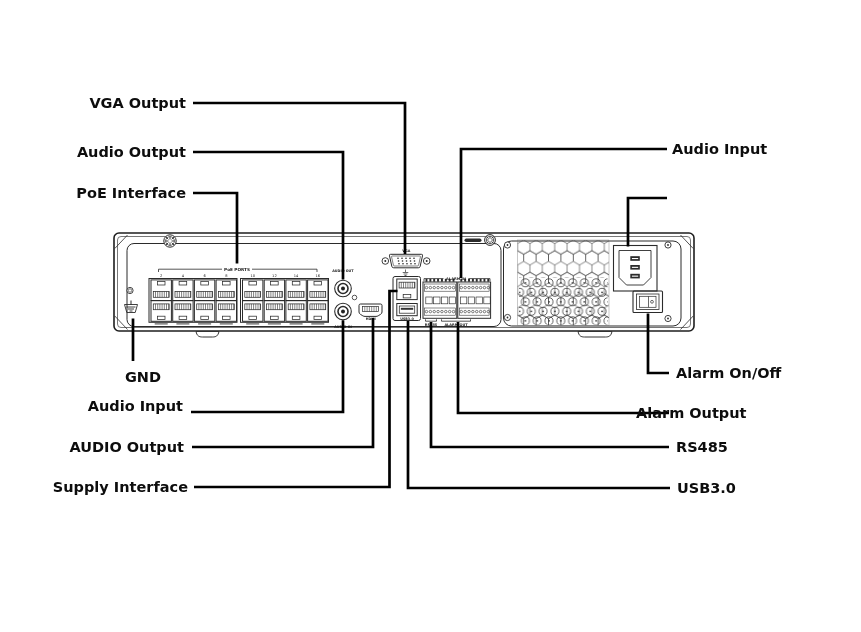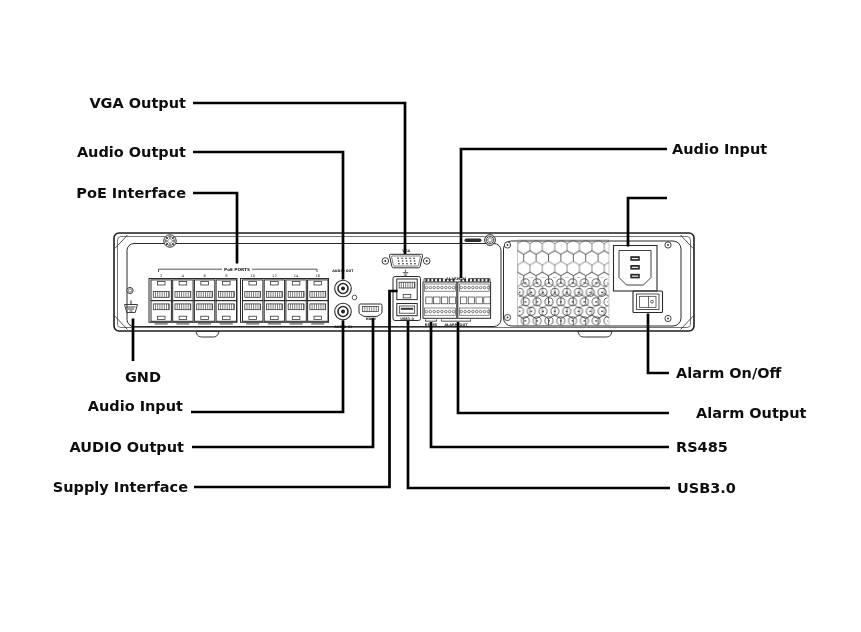--- a/index.html
+++ b/index.html
@@ -304,17 +304,17 @@
 
 <div class="callout r" style="right:675px;top:93px;">VGA Output</div>
 <div class="callout r" style="right:675px;top:142px;">Audio Output</div>
 <div class="callout r" style="right:675px;top:183px;">PoE Interface</div>
 <div class="callout" style="left:105px;width:56px;text-align:right;top:367px;">GND</div>
 <div class="callout r" style="right:678px;top:396px;">Audio Input</div>
 <div class="callout r" style="right:677px;top:437px;">AUDIO Output</div>
 <div class="callout r" style="right:673px;top:477px;">Supply Interface</div>
 <div class="callout" style="left:672px;top:139px;">Audio Input</div>
 <div class="callout" style="left:676px;top:363px;">Alarm On/Off</div>
-<div class="callout" style="left:696px;top:403px;text-align:right;">Alarm Output</div>
+<div class="callout" style="left:636px;top:403px;text-align:right;">Alarm Output</div>
 <div class="callout" style="left:676px;top:437px;">RS485</div>
 <div class="callout" style="left:677px;top:478px;">USB3.0</div>
 
 </div>
 
 </body></html>

